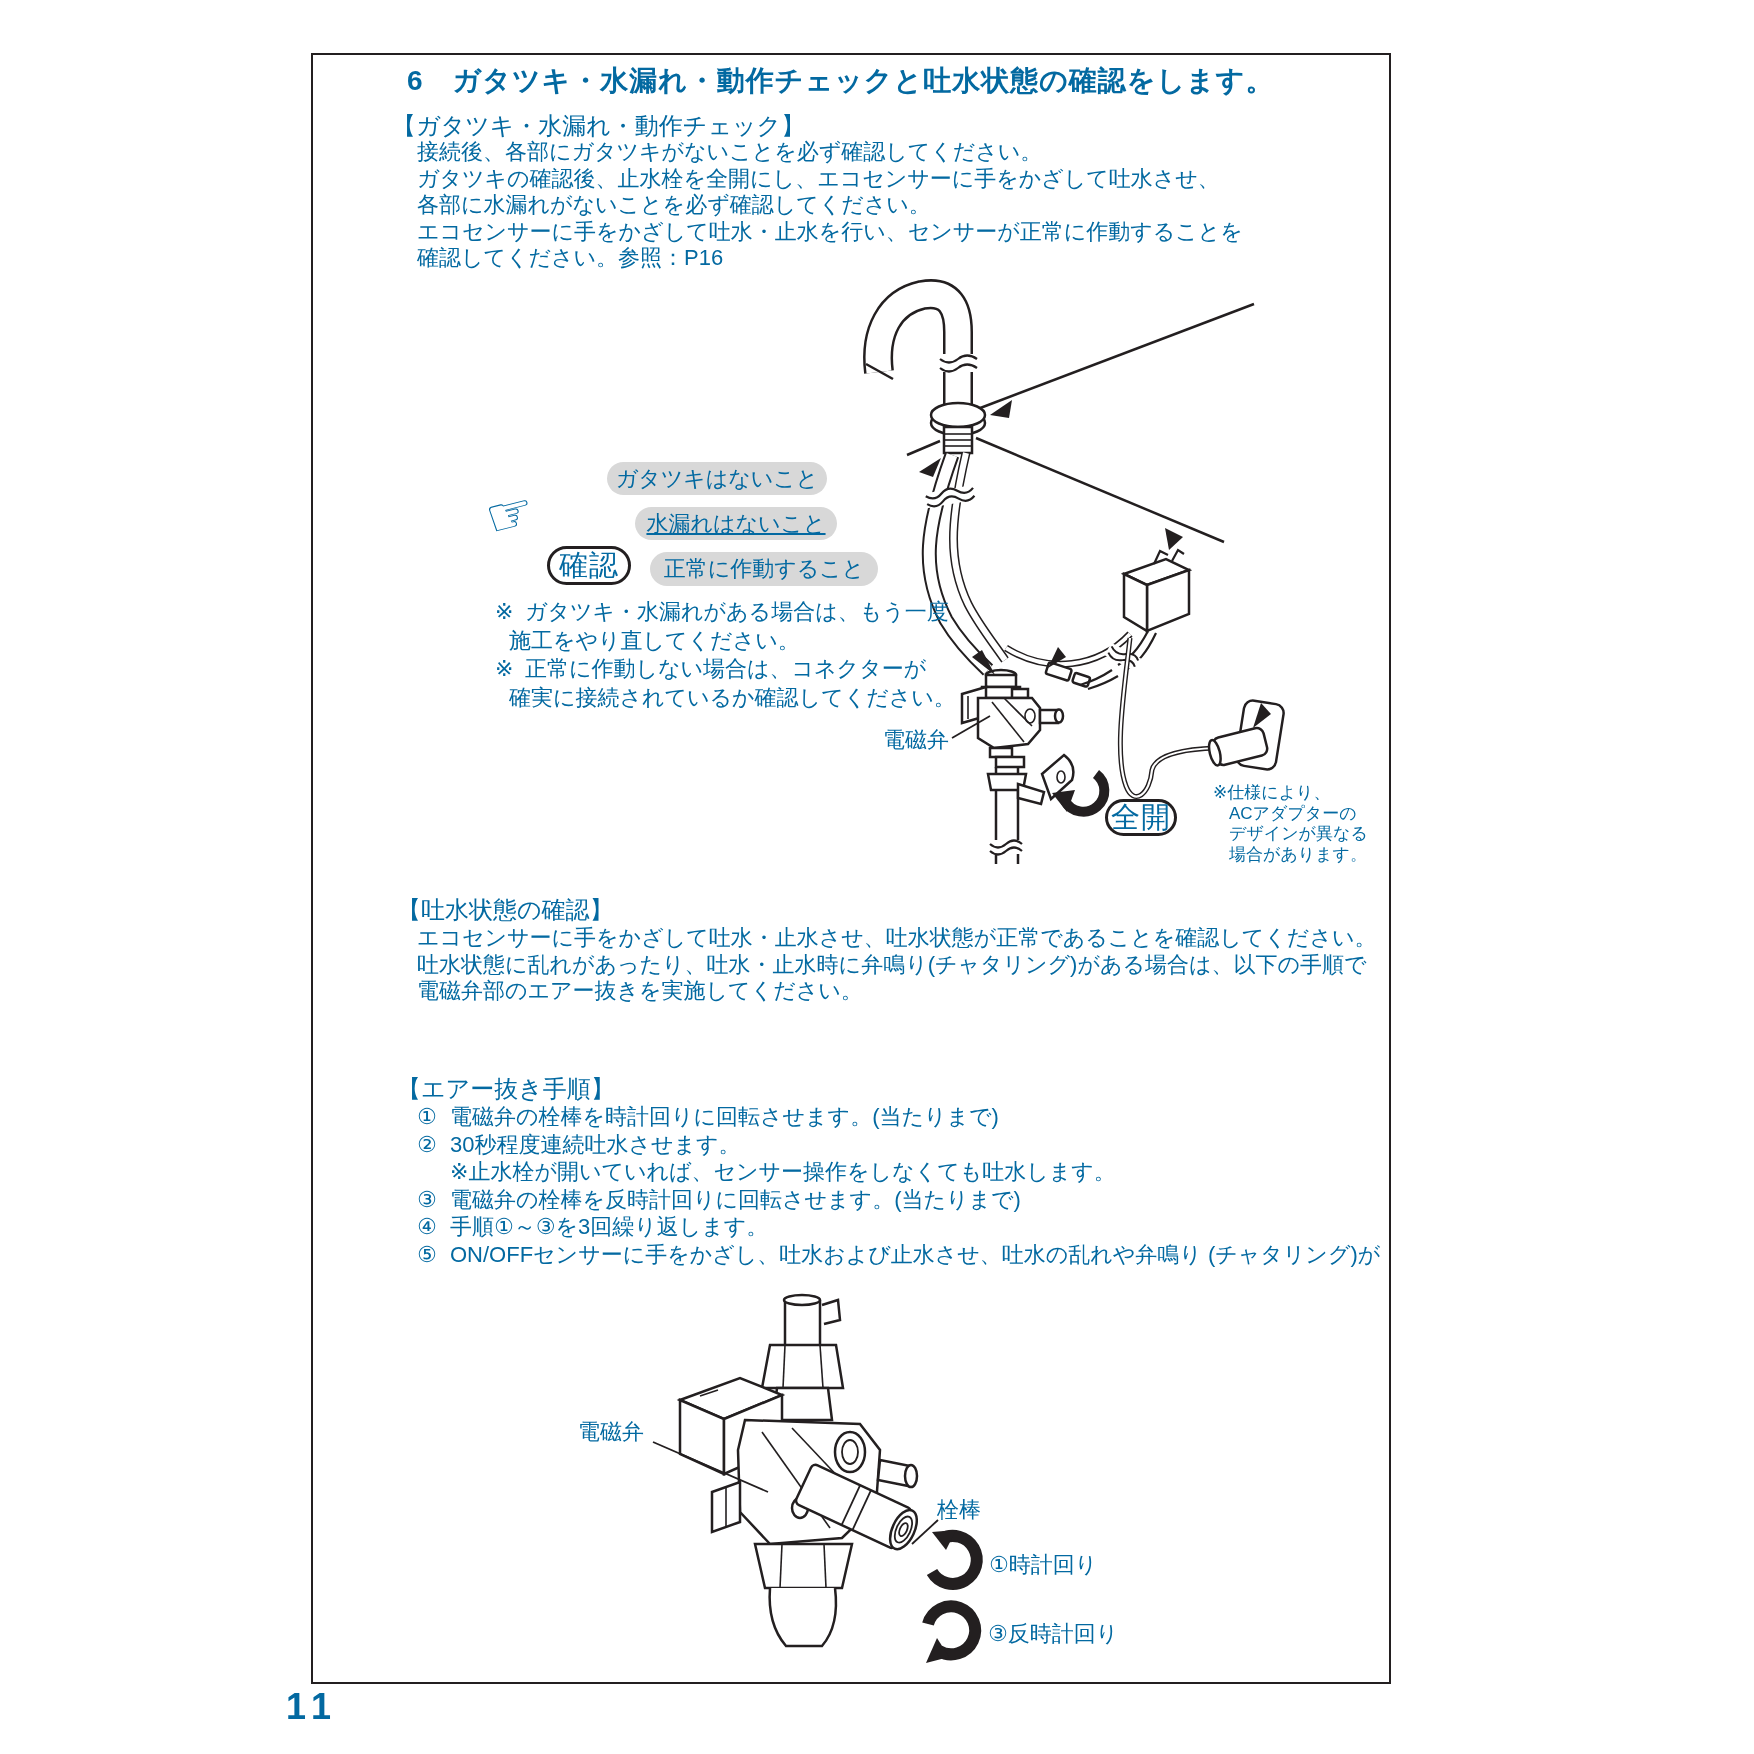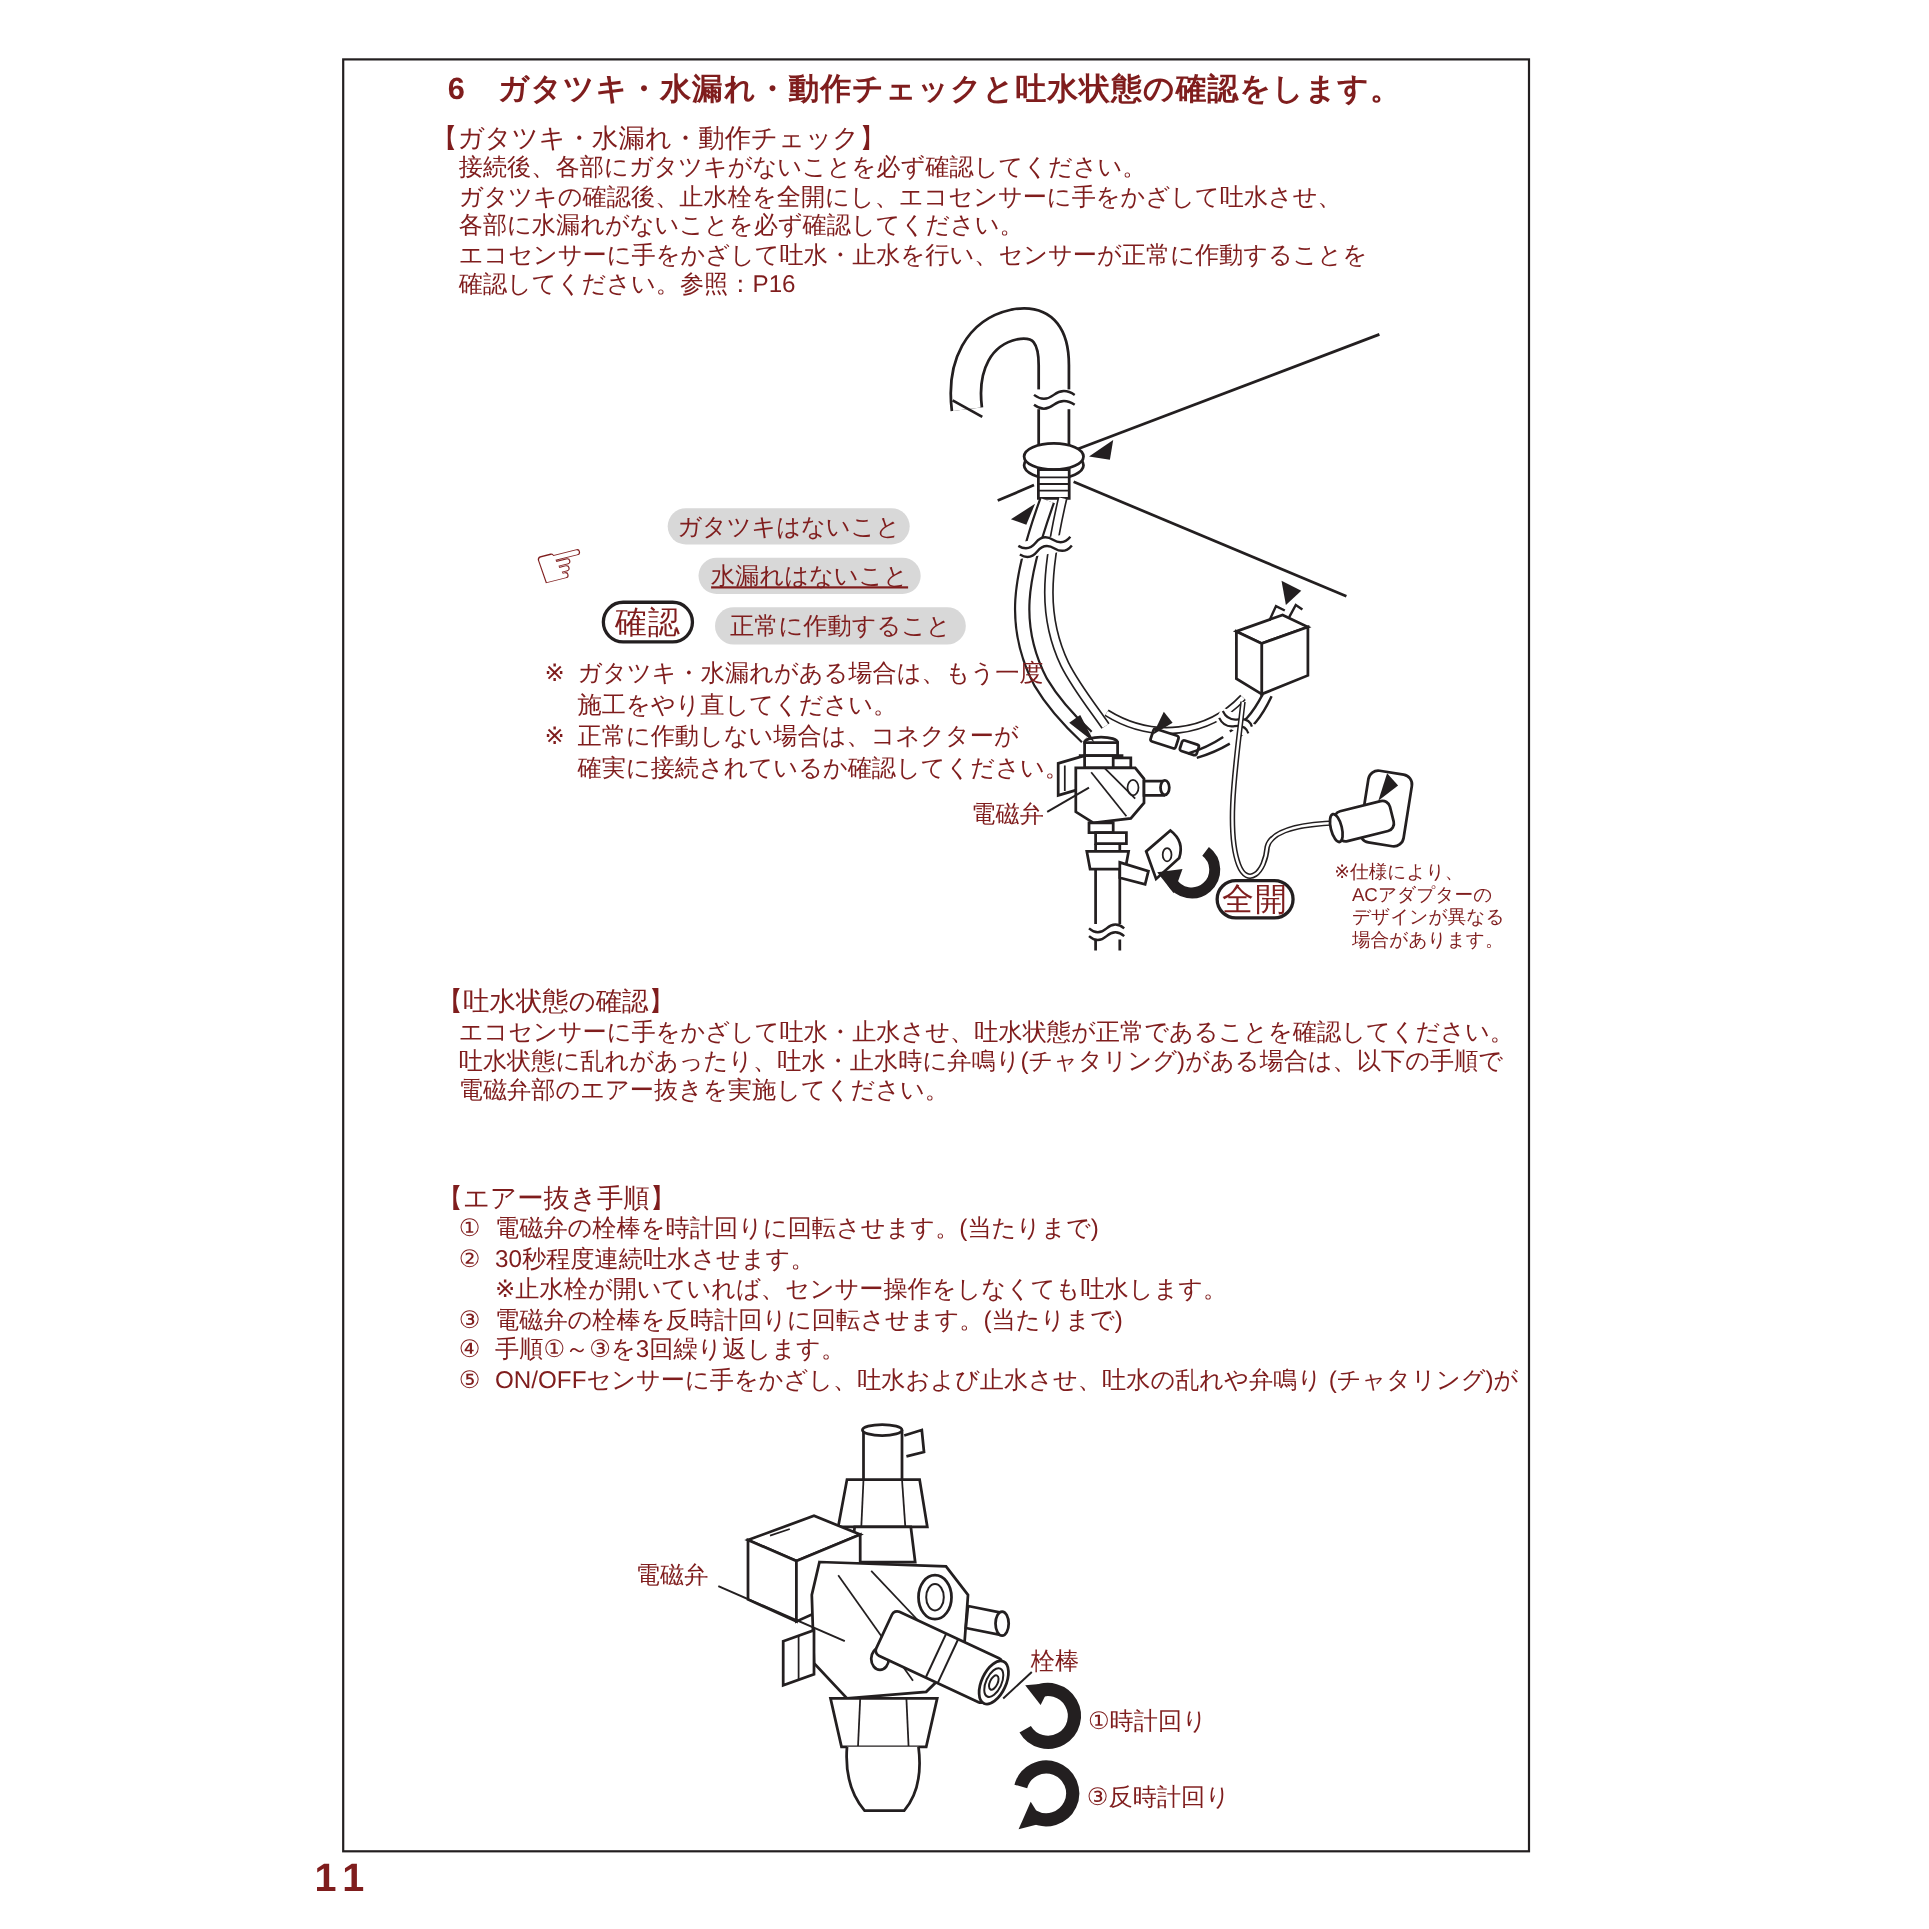--- a/index.html
+++ b/index.html
@@ -1,31 +1,31 @@
 <!DOCTYPE html>
 <html><head>
 <meta charset="utf-8">
 <style>
   html,body{margin:0;padding:0;background:#fff;}
   .page{position:relative;width:1754px;height:1754px;background:#fff;overflow:hidden;
-        font-family:"Liberation Sans","DejaVu Sans",sans-serif;color:#7f1d1d;}
+        font-family:"Liberation Sans","DejaVu Sans",sans-serif;color:#0369a1;}
   .frame{position:absolute;left:311px;top:53px;width:1076px;height:1627px;border:2px solid #231f20;}
   .abs{position:absolute;}
   .title{left:94px;top:7px;font-size:28px;font-weight:bold;letter-spacing:1px;white-space:nowrap;}
   .sec-head{font-size:24px;white-space:nowrap;}
   .body-lines div{font-size:22px;line-height:26.5px;white-space:nowrap;}
   .badge{position:absolute;background:#d8d8d8;border-radius:18px;display:flex;align-items:center;
          justify-content:center;font-size:22px;white-space:nowrap;}
   .outline-pill{position:absolute;background:#fff;border:3px solid #231f20;border-radius:20px;
          display:flex;align-items:center;justify-content:center;font-size:29px;letter-spacing:1px;white-space:nowrap;}
   .hand{position:absolute;font-size:54px;transform:rotate(-14deg);line-height:1;}
   .notes{position:absolute;font-size:22px;line-height:28.5px;}
   .note-row{display:flex;white-space:nowrap;}
   .note-mark{width:30px;flex:0 0 30px;}
-  .note-cont{margin-left:30px;white-space:nowrap;}
+  .note-cont{margin-left:14px;white-space:nowrap;}
   .dlabel{position:absolute;font-size:22px;white-space:nowrap;}
   .ac-note{position:absolute;font-size:17px;line-height:20.5px;white-space:nowrap;}
   .ac-note .ind{padding-left:16px;}
   .steps{position:absolute;font-size:22px;line-height:27.5px;}
   .step-row{display:flex;white-space:nowrap;}
   .step-num{width:33px;flex:0 0 33px;}
   .page-number{position:absolute;left:286px;top:1686px;font-size:36px;font-weight:bold;
                letter-spacing:7px;}
   svg{position:absolute;}
   svg *{vector-effect:non-scaling-stroke;}

